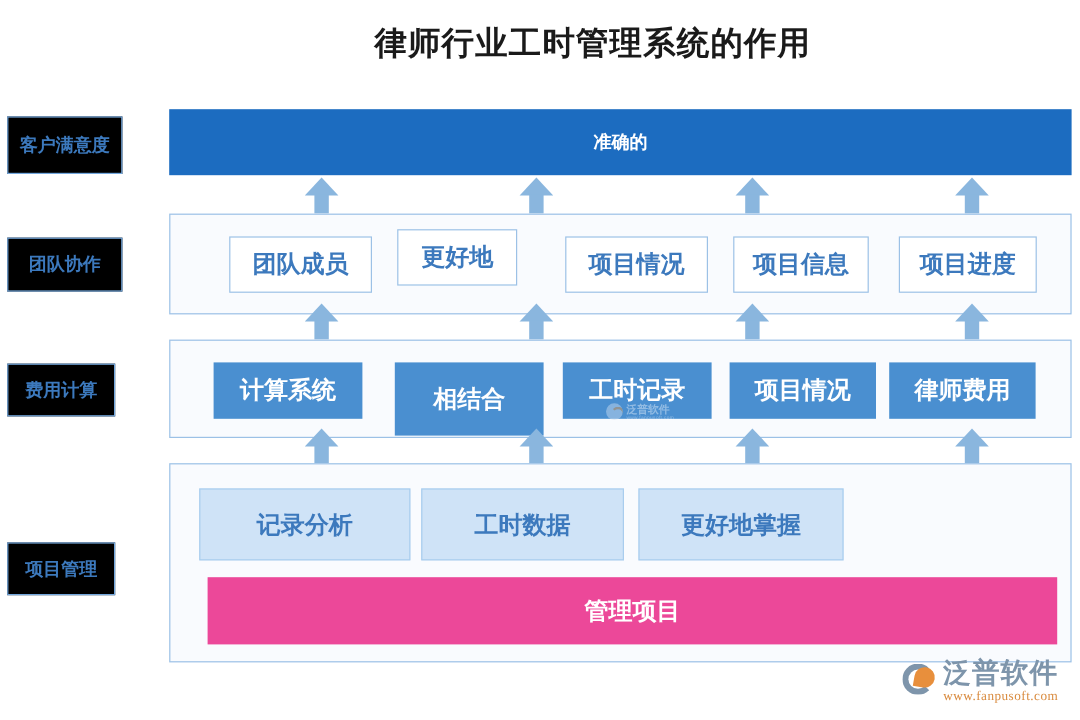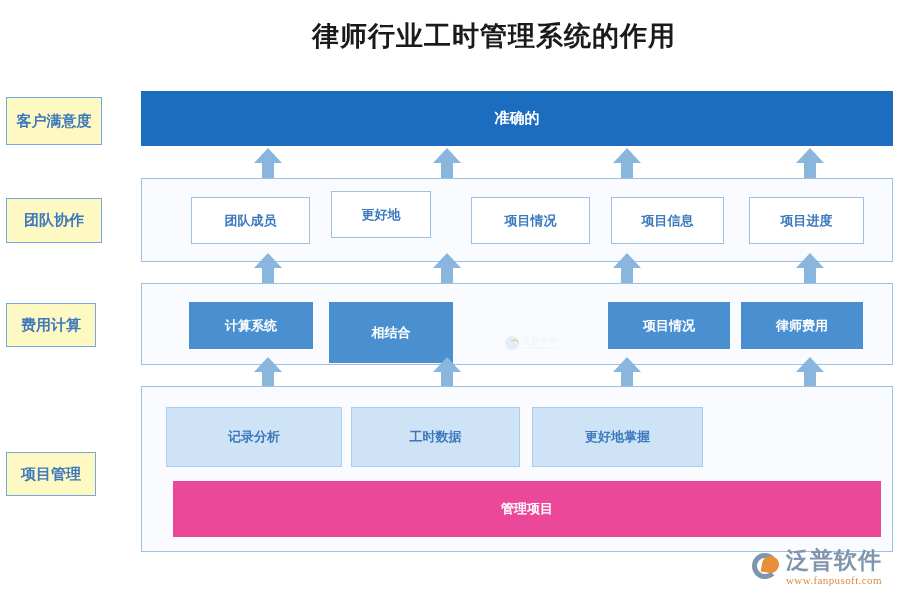--- a/index.html
+++ b/index.html
@@ -34,21 +34,21 @@
     color: #1a1a1a;
     letter-spacing: 1px;
     font-family: "Liberation Serif", "DejaVu Serif", serif;
     padding-left: 44px;
   }
 
   
   .stage-label {
     position: absolute;
     left: 6px;
-    background: #fef9c3;
+    background: #000000;
     border: 1px solid #74a8de;
     color: #3c79bd;
     font-size: 15px;
     font-weight: bold;
     display: flex;
     align-items: center;
     justify-content: center;
     box-sizing: border-box;
     font-family: Liberation Mono, monospace;
   }
@@ -87,21 +87,21 @@
     font-family: "Liberation Serif", "DejaVu Serif", serif;
   }
 
   
   .node {
     position: absolute;
     box-sizing: border-box;
     display: flex;
     align-items: center;
     justify-content: center;
-    font-size: 13px;
+    font-size: 20px;
     font-weight: bold;
     font-family: "Liberation Serif", "DejaVu Serif", serif;
     white-space: nowrap;
     text-align: right;
   }
   .node.white {
     background: #ffffff;
     border: 1px solid #9cc1e6;
     color: #3c79bd;
   }
@@ -290,22 +290,23 @@
   <div class="arrow" style="left:613px; top:253px;">
     <div class="head"></div>
     <div class="shaft"></div>
   </div>
   <div class="arrow" style="left:796px; top:253px;">
     <div class="head"></div>
     <div class="shaft"></div>
   </div>
 
   <div class="panel p3"></div>
-  <div class="node mid" style="left:189px; top:302px; width:124px; height:47px;">计算系统</div>
+  <div class="node mid" style="left:178px; top:302px; width:124px; height:47px;">计算系统</div>
   <div class="node mid" style="left:329px; top:302px; width:124px; height:61px;">相结合</div>
+  <div class="node mid" style="left:469px; top:302px; width:124px; height:47px;">工时记录</div>
   <div class="node mid" style="left:608px; top:302px; width:122px; height:47px;">项目情况</div>
   <div class="node mid" style="left:741px; top:302px; width:122px; height:47px;">律师费用</div>
 
   <div class="center-watermark">
     <div class="wm-mark"></div>
     <div>
       <div class="wm-text">泛普软件</div>
       <div class="wm-sub">www.fanpusoft.com</div>
     </div>
   </div>

